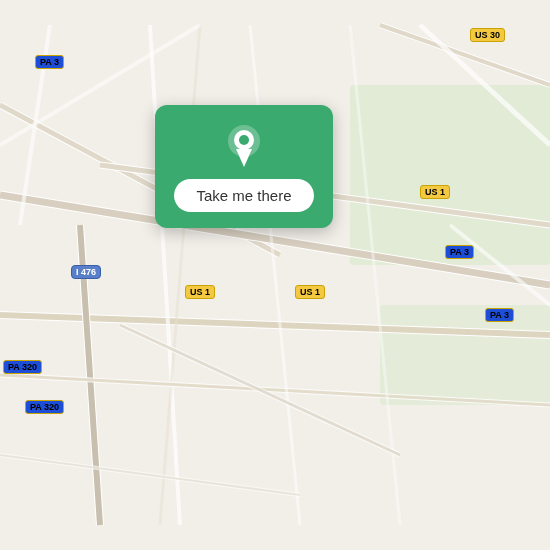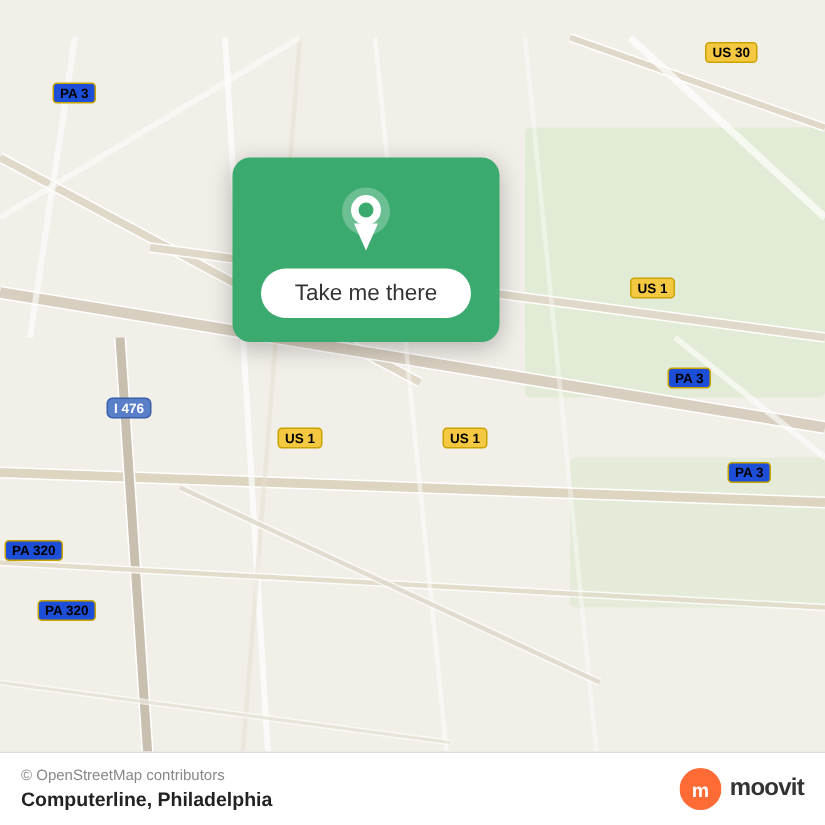--- a/index.html
+++ b/index.html
@@ -202,27 +202,13 @@
     <svg class="pin-icon" viewBox="0 0 44 44">
       <circle cx="22" cy="18" r="16" fill="white" opacity="0.25"></circle>
       <circle cx="22" cy="17" r="10" fill="white"></circle>
       <circle cx="22" cy="17" r="5" fill="#3aaa6e"></circle>
       <polygon points="22,44 14,26 30,26" fill="white"></polygon>
       <circle cx="22" cy="28" r="3" fill="white"></circle>
     </svg>
     <button class="take-me-btn">Take me there</button>
   </div>
 
-  <div class="bottom-bar">
-    <div class="bottom-left">
-      <span class="copyright-text">© OpenStreetMap contributors</span>
-      <span class="location-name">Computerline, Philadelphia</span>
-    </div>
-    <div class="moovit-logo">
-
-      <svg class="moovit-icon" viewBox="0 0 28 28">
-        <circle cx="14" cy="14" r="14" fill="#ff6b35"></circle>
-        <text x="14" y="19" text-anchor="middle" font-size="13" font-weight="bold" fill="white" font-family="Arial">m</text>
-      </svg>
-      <span class="moovit-text">moovit</span>
-    </div>
-  </div>
 </div>
 
 </body></html>

